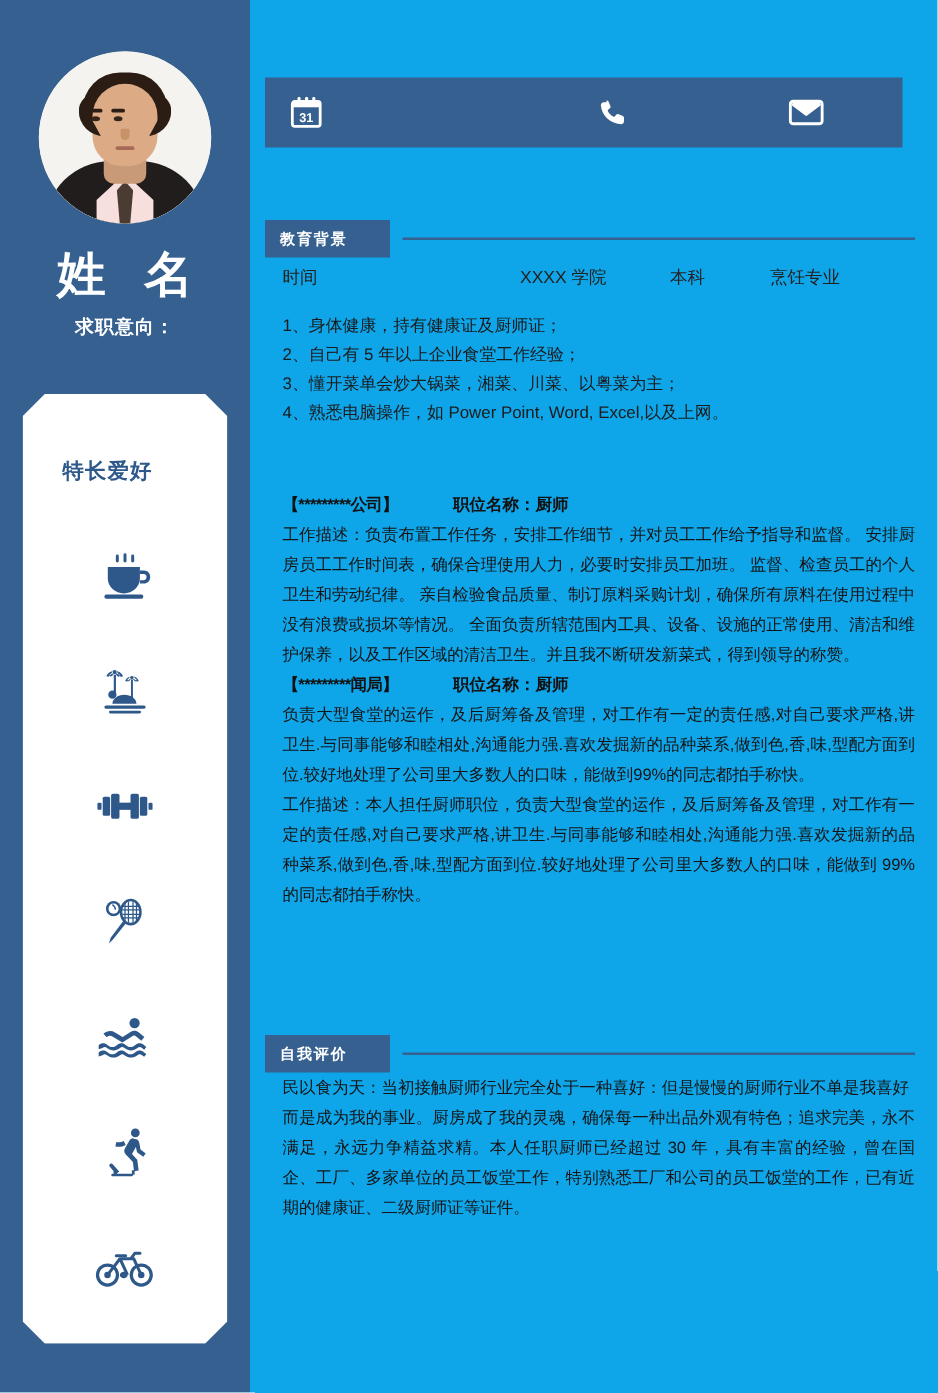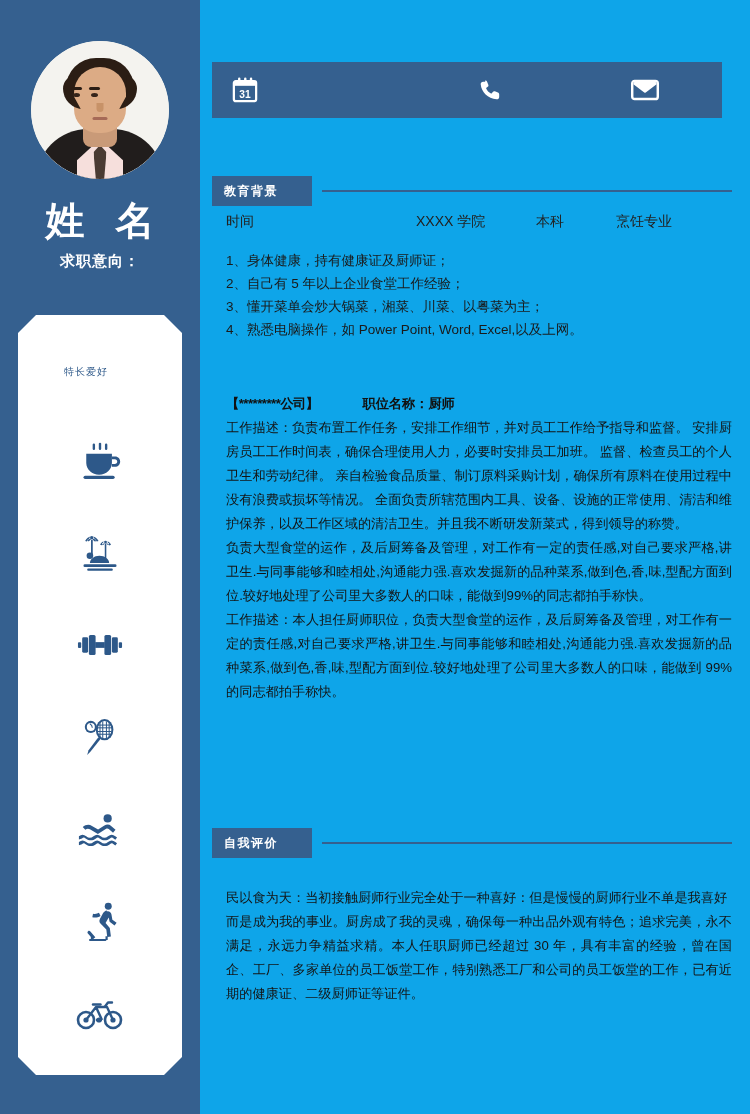--- a/index.html
+++ b/index.html
@@ -134,22 +134,22 @@
       164px 742px, 146px 760px,
       18px 760px, 0 742px
     );
   }
   .hobby-title {
     position: absolute;
     left: 0; top: 50px;
     width: 136px;
     text-align: center;
     color: #2d5889;
-    font-size: 10px;
-    font-weight: 400;
+    font-size: 17px;
+    font-weight: 700;
     letter-spacing: 1px;
   }
   .hobby-list {
     position: absolute;
     left: 0; top: 100px;
     width: 164px;
   }
   .hobby-item {
     height: 92px;
     display: flex;
@@ -451,29 +451,32 @@
   </div>
 
   <div class="section" style="top:388px;">
 
     <div style="margin-top:4px;">
       <div class="job-head">
         <span class="stars">【*********公司】</span><span class="post">职位名称：厨师</span>
       </div>
       <div class="body-text">工作描述：负责布置工作任务，安排工作细节，并对员工工作给予指导和监督。 安排厨房员工工作时间表，确保合理使用人力，必要时安排员工加班。 监督、检查员工的个人卫生和劳动纪律。 亲自检验食品质量、制订原料采购计划，确保所有原料在使用过程中没有浪费或损坏等情况。 全面负责所辖范围内工具、设备、设施的正常使用、清洁和维护保养，以及工作区域的清洁卫生。并且我不断研发新菜式，得到领导的称赞。</div>
 
+      <div class="job-head">
+        <span class="stars">【*********闻局】</span><span class="post">职位名称：厨师</span>
+      </div>
       <div class="body-text">负责大型食堂的运作，及后厨筹备及管理，对工作有一定的责任感,对自己要求严格,讲卫生.与同事能够和睦相处,沟通能力强.喜欢发掘新的品种菜系,做到色,香,味,型配方面到位.较好地处理了公司里大多数人的口味，能做到99%的同志都拍手称快。</div>
       <div class="body-text">工作描述：本人担任厨师职位，负责大型食堂的运作，及后厨筹备及管理，对工作有一定的责任感,对自己要求严格,讲卫生.与同事能够和睦相处,沟通能力强.喜欢发掘新的品种菜系,做到色,香,味,型配方面到位.较好地处理了公司里大多数人的口味，能做到 99%的同志都拍手称快。</div>
     </div>
   </div>
 
   <div class="section" style="top:828px;">
     <div class="sec-head">
       <div class="sec-tab">自我评价</div>
       <div class="sec-rule"></div>
     </div>
-    <div style="margin-top:28px;">
+    <div style="margin-top:0;">
       <div class="body-text">民以食为天：当初接触厨师行业完全处于一种喜好：但是慢慢的厨师行业不单是我喜好</div>
       <div class="body-text">而是成为我的事业。厨房成了我的灵魂，确保每一种出品外观有特色；追求完美，永不满足，永远力争精益求精。本人任职厨师已经超过 30 年，具有丰富的经验，曾在国企、工厂、多家单位的员工饭堂工作，特别熟悉工厂和公司的员工饭堂的工作，已有近期的健康证、二级厨师证等证件。</div>
     </div>
   </div>
 
 </div>
 
 </body></html>

